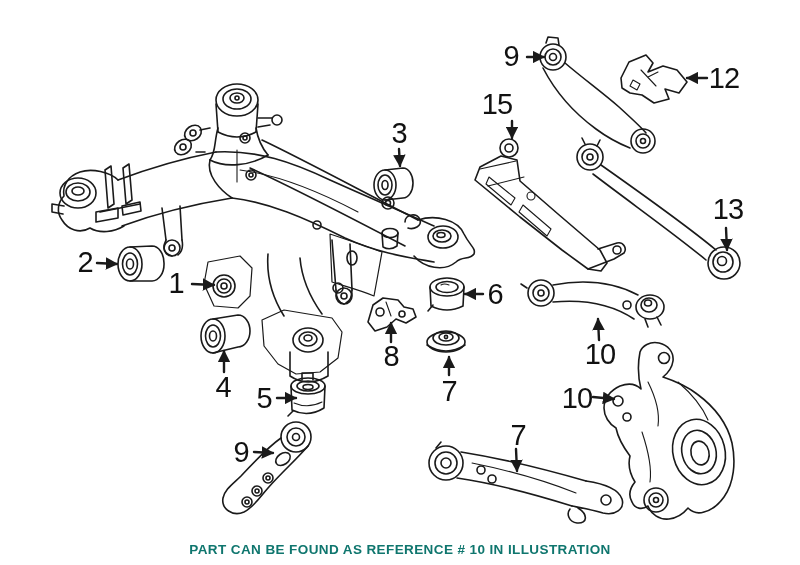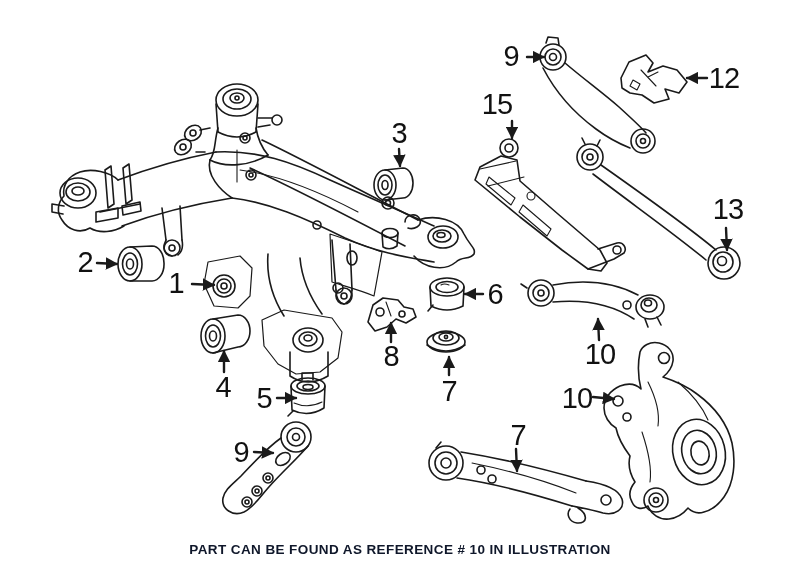--- a/index.html
+++ b/index.html
@@ -10,21 +10,21 @@
   .stage svg{position:absolute;left:0;top:0;}
   .callout{
     position:absolute;transform:translate(-50%,-50%);
     font-family:"Liberation Sans", sans-serif;
     font-size:29px;font-weight:400;color:#111;line-height:1;
     letter-spacing:-1px;white-space:nowrap;user-select:none;
   }
   .caption{
     position:absolute;left:0;right:0;top:542px;text-align:center;
     font-family:"Liberation Sans", sans-serif;
-    font-size:13.5px;font-weight:700;letter-spacing:.4px;color:#0f172a;
+    font-size:13.5px;font-weight:700;letter-spacing:.4px;color:#0f766e;
   }
 </style>
 </head>
 <body>
 
 <div class="stage">
 
   <svg width="800" height="565" viewBox="0 0 800 565">
     <defs>
       <marker id="ah" viewBox="0 0 10 10" refX="9" refY="5" markerWidth="5.2" markerHeight="5.2" orient="auto-start-reverse">

